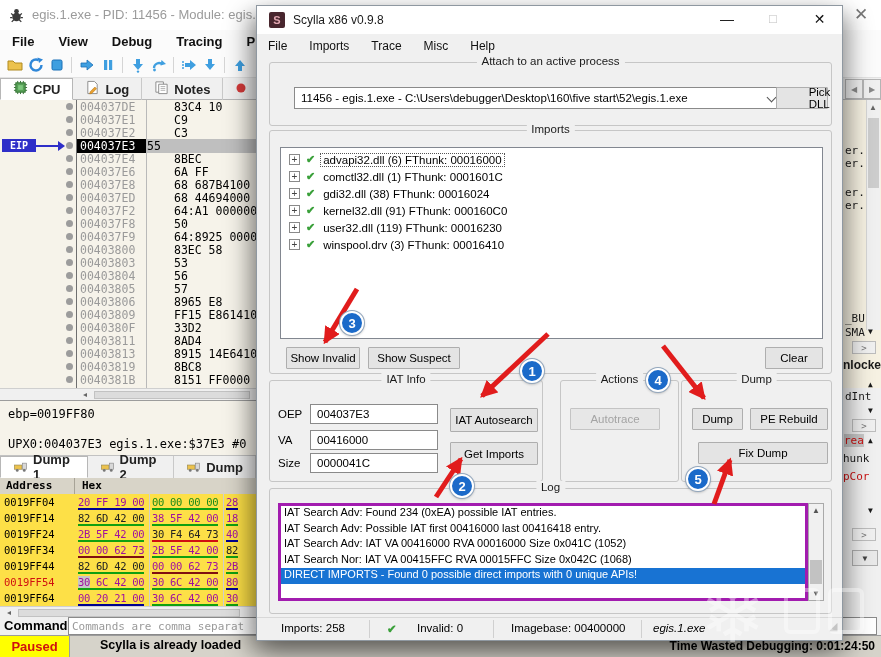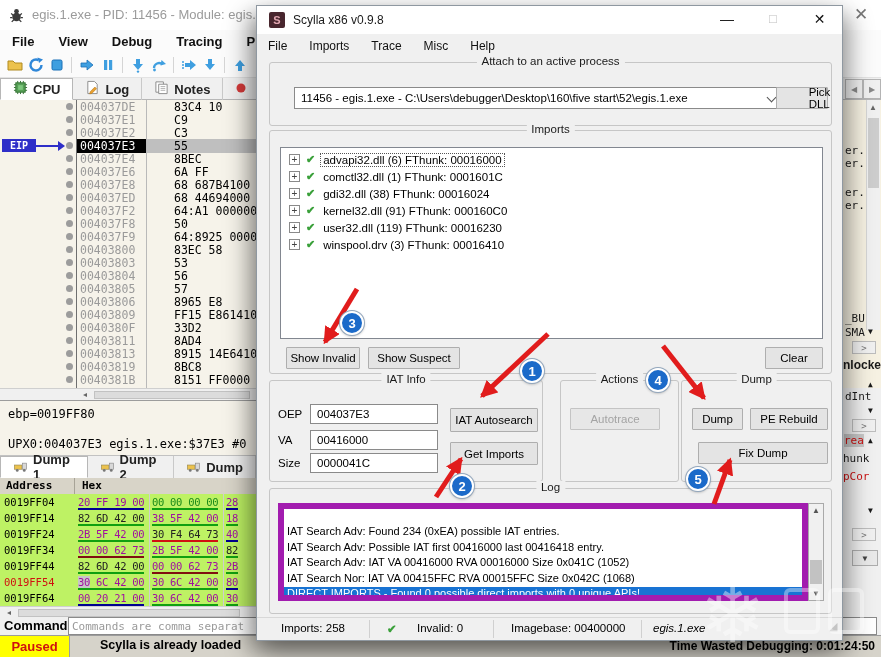--- a/index.html
+++ b/index.html
@@ -26,21 +26,21 @@
   .tabscroll{top:79px;width:18px;height:20px;background:#f0f0f0;border:1px solid #b4b4b4;
     color:#888;font-size:8px;text-align:center;line-height:19px;}
 
   
   .dbg-disasm{left:0;top:100px;width:256px;height:288px;background:#f6f3ea;overflow:hidden;}
   .drow{position:absolute;left:0;width:256px;height:13px;font-family:"DejaVu Sans Mono",monospace;font-size:11.5px;}
   .bullet{position:absolute;left:66px;top:3px;width:7px;height:7px;border-radius:50%;background:#9c9c9c;}
   .daddr{position:absolute;left:80px;top:0;width:64px;color:#9a9a9a;}
   .dbytes{position:absolute;left:174px;top:0;color:#000;white-space:pre;}
   .drow.eip .daddr{background:#000;color:#fff;left:77px;padding-left:3px;width:69px;}
-  .drow.eip .dbytes{background:#bfbfbf;left:147px;width:109px;padding-left:27px;}
+  .drow.eip .dbytes{background:#bfbfbf;left:147px;width:109px;}
   .dvline1{left:76px;top:100px;width:1px;height:288px;background:#6f6f6f;}
   .dvline2{left:146px;top:100px;width:1px;height:288px;background:#b9b9b9;}
   .eipbadge{left:2px;top:139px;width:34px;height:13px;background:#2e2ec8;color:#fff;
     font-family:"DejaVu Sans Mono",monospace;font-size:10px;font-weight:bold;text-align:center;line-height:13px;}
   .eiparrow-line{left:36px;top:145px;width:24px;height:2px;background:#2e2ec8;}
   .eiparrow-head{left:58px;top:141px;width:0;height:0;border-left:7px solid #2e2ec8;
     border-top:5px solid transparent;border-bottom:5px solid transparent;}
 
   .hscroll{background:#f0f0f0;border-top:1px solid #cfcfcf;}
   .hs1{left:0;top:388px;width:256px;height:12px;}
@@ -53,21 +53,21 @@
   .infoline1{position:absolute;left:8px;top:6px;}
   .infoline2{position:absolute;left:8px;top:36px;}
 
   .dbg-dumptabs{left:0;top:455px;width:256px;height:23px;background:#f0f0f0;border-top:1px solid #c2c2c2;display:flex;}
   .dbg-hexhdr{left:0;top:478px;width:256px;height:16px;background:#d8d4c8;
     font-family:"DejaVu Sans Mono",monospace;font-size:11px;font-weight:bold;color:#000;}
   .hdr-addr{position:absolute;left:6px;top:1px;}
   .hdr-hex{position:absolute;left:82px;top:1px;}
   .hdrline{position:absolute;left:74px;top:0;width:1px;height:16px;background:#a7a397;}
 
-  .dbg-hexrows{left:0;top:494px;width:256px;height:112px;background:#bef264;overflow:hidden;}
+  .dbg-hexrows{left:0;top:494px;width:256px;height:112px;background:#fde047;overflow:hidden;}
   .hrow{position:absolute;left:0;width:256px;height:16px;font-family:"DejaVu Sans Mono",monospace;font-size:10.5px;}
   .haddr{position:absolute;left:4px;top:2px;color:#000;}
   .hgroup{position:absolute;top:2px;}
   .g0{left:78px;}.g1{left:152px;}.g2{left:226px;}
   .hb{border-bottom:2px solid transparent;padding-bottom:0px;letter-spacing:-0.3px;white-space:pre;}
   .hsel{background:#c6c6c6;}
   .hexvline{position:absolute;top:0;width:1px;height:112px;background:#cfcfcf;}
 
   .dbg-cmd{left:0;top:617px;width:881px;height:18px;background:#f0f0f0;}
   .cmdlabel{position:absolute;left:4px;top:1px;font-weight:bold;font-size:13px;color:#000;}
@@ -121,21 +121,21 @@
 
   .treebox{position:absolute;background:#fff;border:1px solid #828790;overflow:hidden;}
   .trow{position:relative;height:17px;display:flex;align-items:center;padding-left:8px;
     font-size:11.5px;color:#000;white-space:nowrap;}
   .plus{width:11px;height:11px;border:1px solid #8a8a8a;background:#fff;color:#444;font-size:10px;
     line-height:9px;text-align:center;margin-right:6px;flex:0 0 auto;}
   .chk{color:var(--check-green);font-size:11px;font-weight:bold;margin-right:6px;}
   .tlabel{padding:0 2px;}
   .tlabel.focused{outline:1px dotted #555;}
 
-  .logbox{position:absolute;background:#fff;border:6px solid #a21caf;overflow:hidden;padding-top:16px;}
+  .logbox{position:absolute;background:#fff;border:3px solid #a21caf;overflow:hidden;padding-top:0;}
   .lline{height:15.5px;font-size:11px;color:#000;padding-left:3px;white-space:nowrap;}
   .lline.sel{background:var(--selection-blue);color:#fff;}
   .vscroll{position:absolute;background:#f0f0f0;border:1px solid #a9a9a9;}
   .vs-arrow{position:absolute;left:0;width:100%;color:#555;font-size:8px;text-align:center;}
   .vs-thumb{position:absolute;left:1px;right:1px;background:#c2c2c2;}
 
   .scy-statusbar{left:0;top:611px;width:585px;height:23px;border-top:1px solid #d8d8d8;}
   .scy-statusbar .seg-sep{position:absolute;top:2px;width:1px;height:18px;background:#d0d0d0;}
   .scy-stat{position:absolute;top:4px;font-size:11.5px;color:#000;white-space:nowrap;}
   .grip{left:572px;top:614px;color:#c4c4c4;font-size:11px;}

